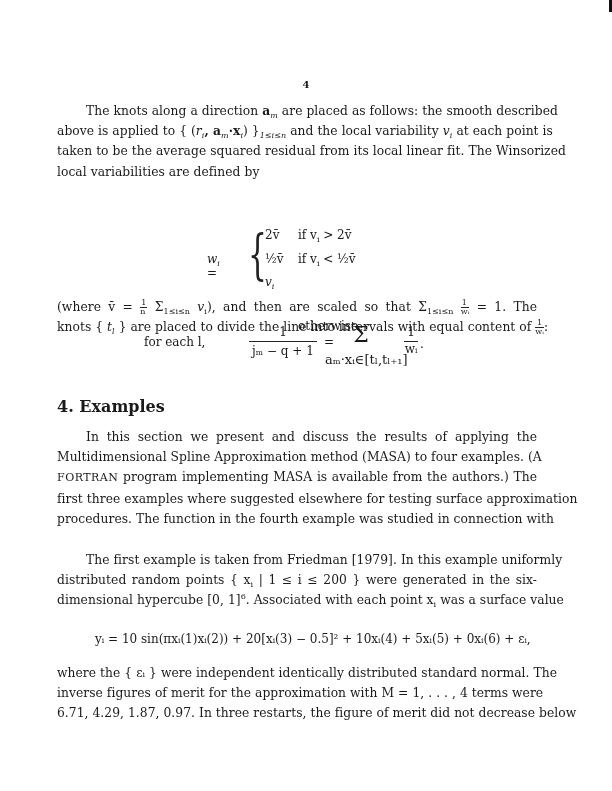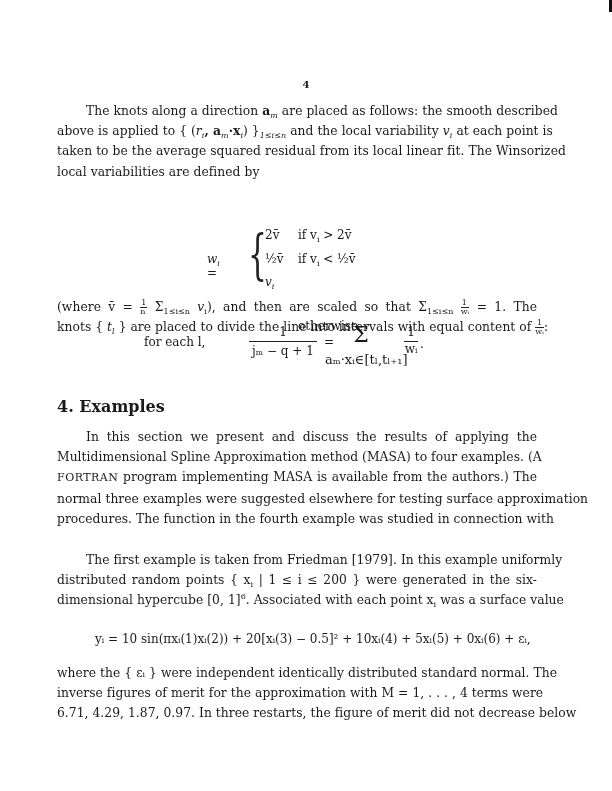--- a/index.html
+++ b/index.html
@@ -84,21 +84,21 @@
   </div>
   <span style="position:absolute;left:420px;top:12px;">.</span>
 </div>
 
 <div class="heading">4.  Examples</div>
 
 <div class="p" style="top:427px;">
   <span class="line j indent">In this section we present and discuss the results of applying the</span>
   <span class="line j">Multidimensional Spline Approximation method (MASA) to four examples.  (A</span>
   <span class="line j"><span class="sc">FORTRAN</span> <span>program implementing MASA is available from the authors.)  The</span></span>
-  <span class="line j">normal three examples were suggested elsewhere for testing surface approximation</span>
+  <span class="line j">first three examples where suggested elsewhere for testing surface approximation</span>
   <span class="line j">procedures.  The function in the fourth example was studied in connection with</span>
 </div>
 
 <div class="p" style="top:550px;">
   <span class="line j indent">The first example is taken from Friedman [1979]. In this example uniformly</span>
   <span class="line j"><span>distributed random points { x</span><sub>i</sub><span> | 1 ≤ i ≤ 200 } were generated in the six-</span></span>
   <span class="line j"><span>dimensional hypercube [0, 1]</span><sup>6</sup><span>. Associated with each point x</span><sub>i</sub><span> was a surface value</span></span>
 </div>
 
 <div class="formula">yᵢ = 10 sin(πxᵢ(1)xᵢ(2)) + 20[xᵢ(3) − 0.5]² + 10xᵢ(4) + 5xᵢ(5) + 0xᵢ(6) + εᵢ,</div>

